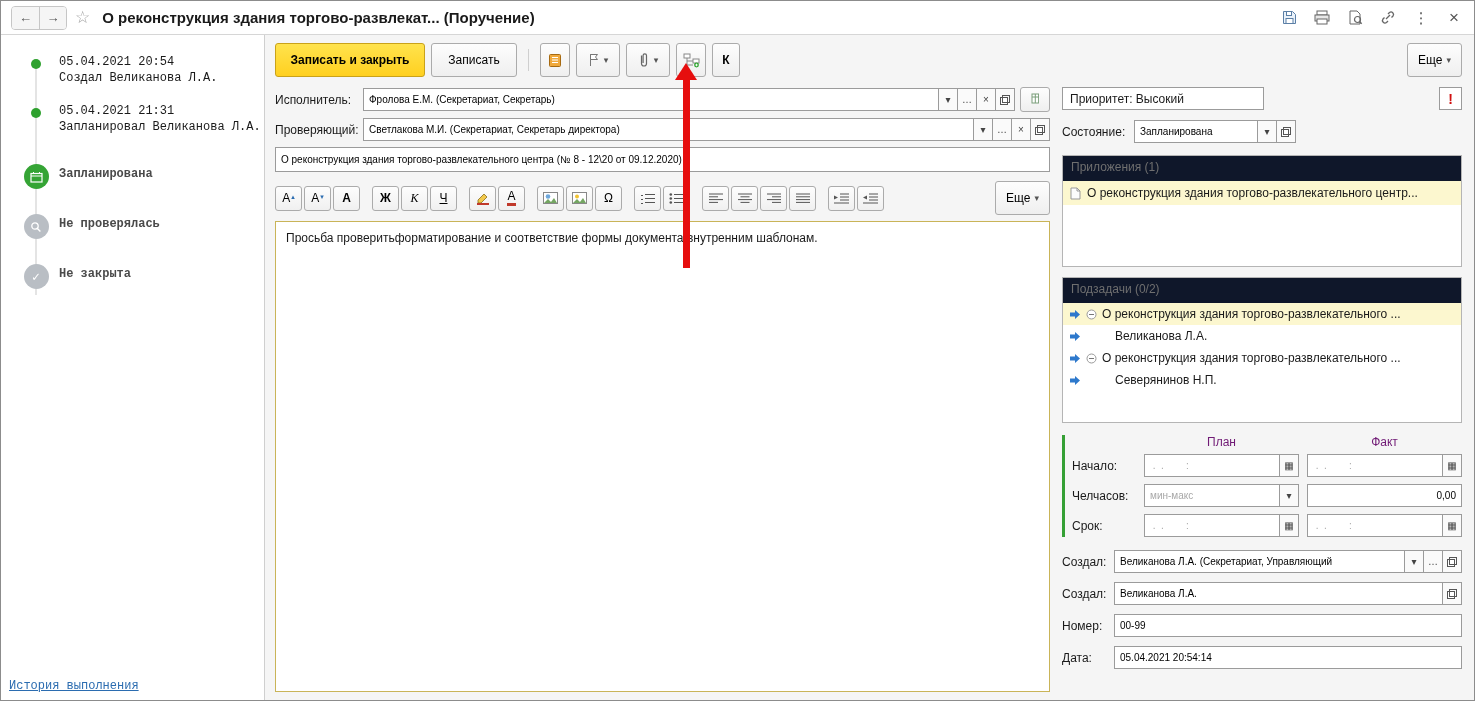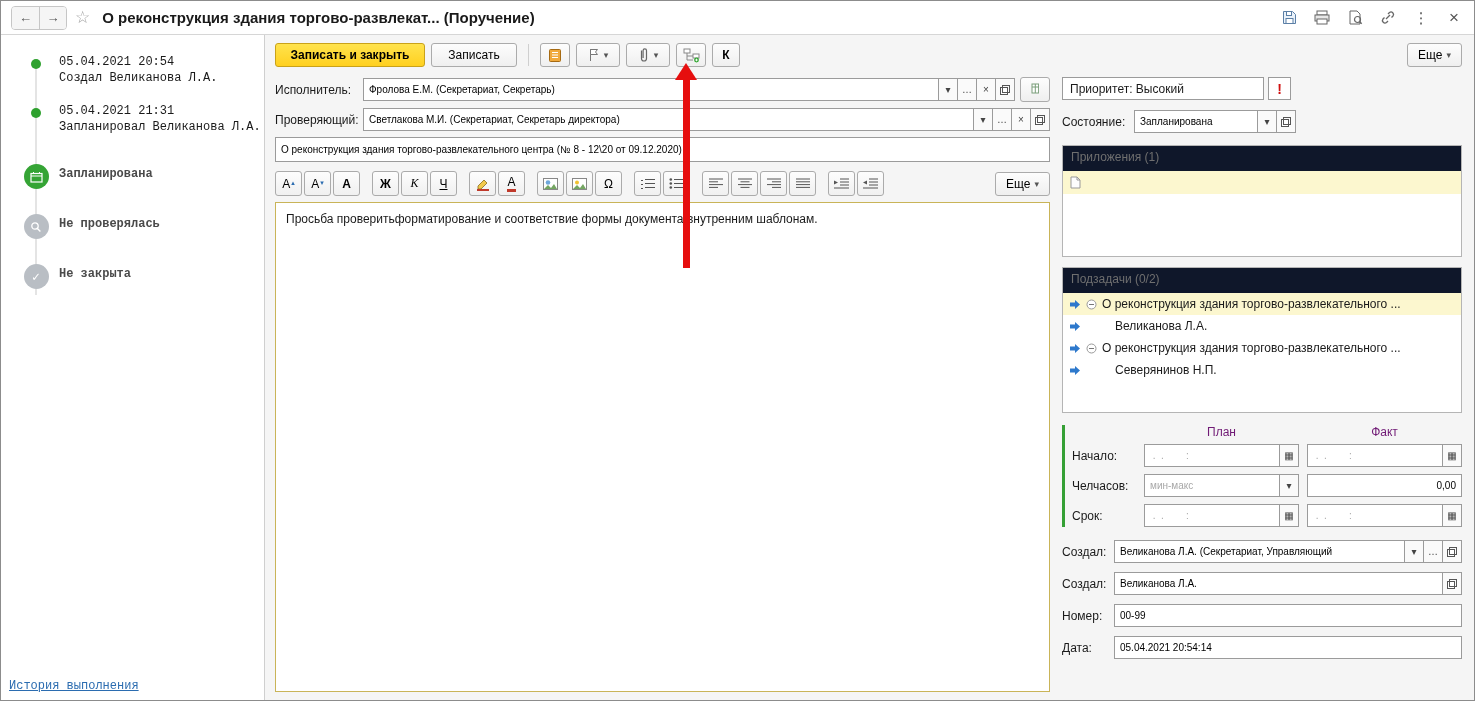--- a/index.html
+++ b/index.html
@@ -31,21 +31,21 @@
   .tl-big { width:25px; height:25px; border-radius:50%; display:flex; align-items:center; justify-content:center; flex-shrink:0; }
   .tl-green { background:#35a435; }
   .tl-gray { background:#b9bec4; }
   .tl-text { line-height:16px; padding-top:1px; }
   .tl-state-label { font-weight:bold; color:#4a4a4a; padding-top:6px; }
   .mb16 { margin-bottom:16px; } .mb26 { margin-bottom:26px; } .mb22 { margin-bottom:22px; }
   .history-link { position:absolute; left:8px; bottom:7px; color:#2b6cb0; text-decoration:underline; cursor:pointer; }
 
   
   .cmdbar { display:flex; align-items:center; gap:6px; margin-bottom:10px; flex-shrink:0; }
-  .btn { height:24px; border:1px solid #ababab; border-radius:3px; background:linear-gradient(#fdfdfd,#efefef); display:inline-flex; align-items:center; justify-content:center; padding:0 10px; font-size:12px; cursor:pointer; font-family:inherit; gap:4px; }
+  .btn { height:34px; border:1px solid #ababab; border-radius:3px; background:linear-gradient(#fdfdfd,#efefef); display:inline-flex; align-items:center; justify-content:center; padding:0 10px; font-size:12px; cursor:pointer; font-family:inherit; gap:4px; }
   .btn-primary { background:linear-gradient(#ffe34d,#ffd020); border-color:#c9a21a; font-weight:bold; min-width:150px; }
   .btn-save { min-width:86px; }
   .btn-ic { width:30px; padding:0; }
   .btn-split { width:44px; padding:0 4px; }
   .btn-k { width:28px; padding:0; font-weight:bold; }
   .drop-caret { font-size:9px; color:#555; }
   .sep { width:1px; height:22px; background:#cfcfcf; margin:0 5px; }
   .more-btn { margin-left:auto; }
 
   
@@ -66,21 +66,21 @@
   .etoolbar { display:flex; align-items:center; margin-bottom:6px; flex-shrink:0; }
   .tgroup { display:flex; gap:2px; margin-right:12px; }
   .ebtn { width:27px; height:25px; border:1px solid #ababab; border-radius:3px; background:linear-gradient(#fdfdfd,#f0f0f0); display:flex; align-items:center; justify-content:center; font-size:12px; cursor:pointer; font-family:inherit; }
   .b-bold { font-weight:bold; } .b-italic { font-style:italic; font-family:"Liberation Serif", serif; } .b-underline { text-decoration:underline; }
   .fu-wrap { display:flex; align-items:flex-start; line-height:1; }
   .fu-arrow { font-size:7px; color:#2b6cb0; margin-left:1px; margin-top:1px; }
   .fontcolor { border-bottom:3px solid #c0392b; line-height:1; padding-bottom:1px; }
   .memo { flex:1; background:#fff; border:1px solid #c9b458; padding:8px 10px; overflow:hidden; line-height:17px; min-height:0; }
 
   
-  .priority-row { display:flex; gap:4px; margin-bottom:10px; flex-shrink:0; }
+  .priority-row { display:flex; gap:4px; margin-bottom:10px; flex-shrink:0;justify-content:space-between; }
   .priority-box { width:202px; height:23px; border:1px solid #9b9b9b; background:#fff; display:flex; align-items:center; padding:0 7px; cursor:pointer; }
   .mark-btn { width:23px; height:23px; border:1px solid #9b9b9b; background:#fff; color:#d01010; font-weight:bold; font-size:14px; cursor:pointer; }
   .state-row { display:flex; align-items:center; margin-bottom:12px; flex-shrink:0; }
   .state-label { width:72px; flex-shrink:0; }
   .state-group { width:162px; display:flex; height:23px; }
   .box { border:1px solid #b5b5b5; background:#fff; display:flex; flex-direction:column; overflow:hidden; flex-shrink:0; }
   .attach-box { height:112px; margin-bottom:10px; }
   .subtask-box { height:146px; margin-bottom:12px; }
   .box-header { background:#0f172a; color:#6f6f6f; padding:4px 8px; border-bottom:3px solid #0f172a; flex-shrink:0; }
   .attach-item { display:flex; align-items:center; gap:6px; padding:5px 7px; background:#fcf7cf; cursor:pointer; white-space:nowrap; overflow:hidden; }
@@ -450,20 +450,21 @@
             </div>
           </div>
 
           <div class="box attach-box">
             <div class="box-header">Приложения (1)</div>
             <div class="attach-item">
               <svg width="11" height="13">
                   <path d="M1 1h6l3 3v8H1z" fill="#fdfdfd" stroke="#999"></path>
                   <path d="M7 1v3h3" fill="none" stroke="#999"></path>
                 </svg>
+              <span class="st-text">О реконструкция здания торгово-развлекательного центр...</span>
             </div>
           </div>
 
           <div class="box subtask-box">
             <div class="box-header">Подзадачи (0/2)</div>
             <div class="st-row sel">
               <svg width="12" height="11">
                   <path d="M1 3.5h5V1l5 4.5L6 10V7.5H1z" fill="#2e79cc"></path>
                 </svg>
               <svg width="11" height="11">

